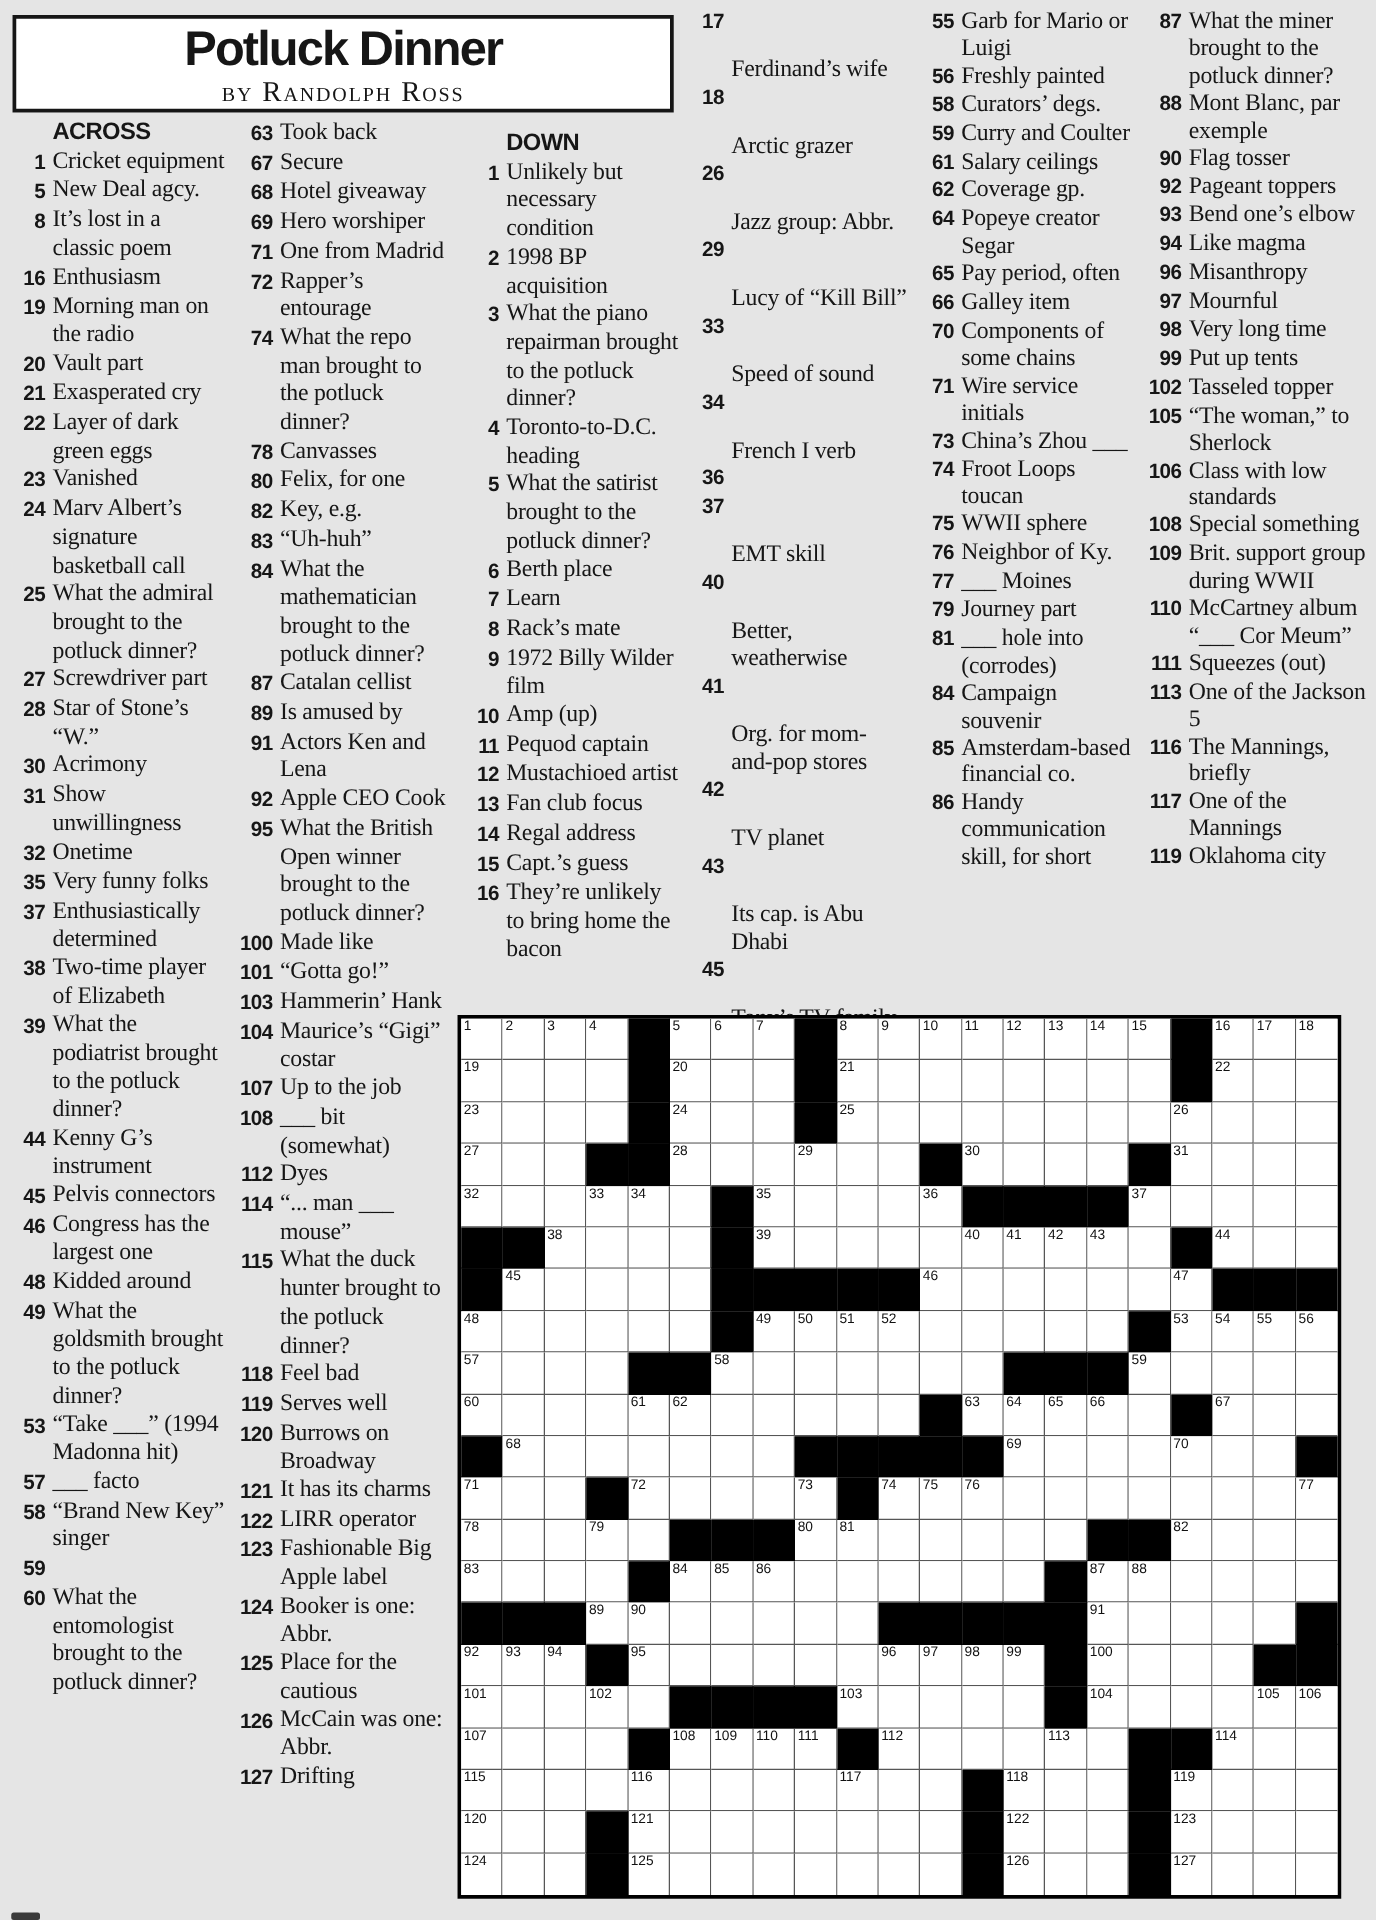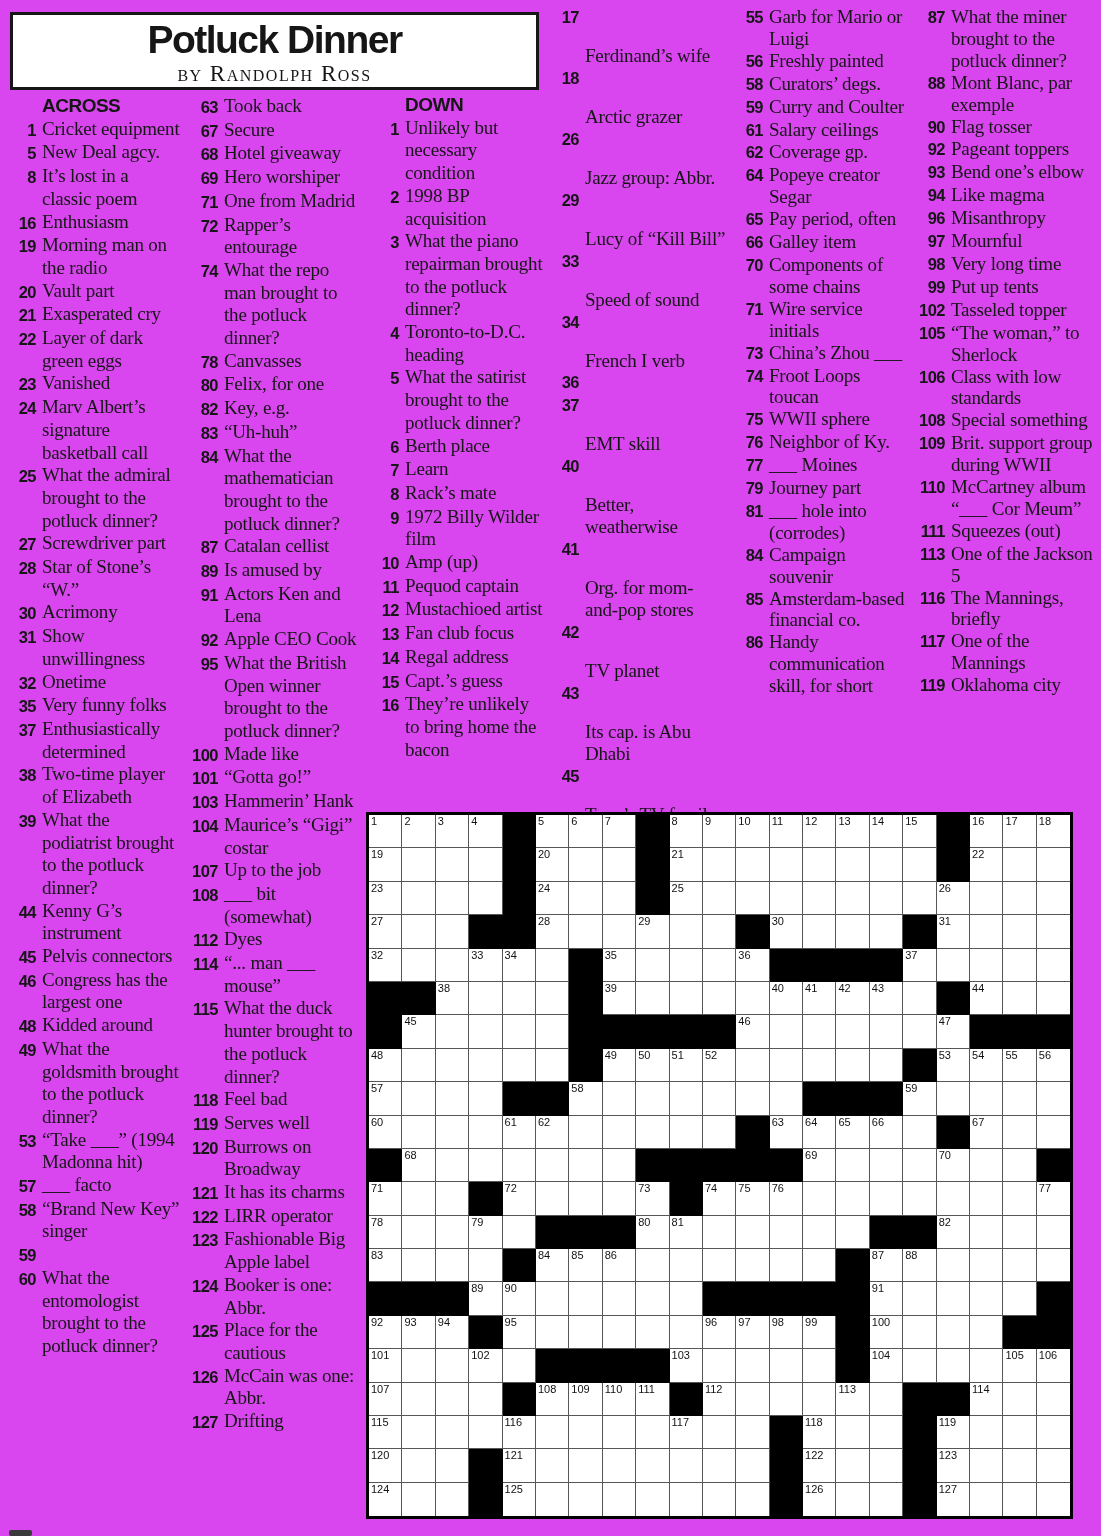--- a/index.html
+++ b/index.html
@@ -1,30 +1,30 @@
 <!DOCTYPE html>
 <html><head>
 <meta charset="utf-8">
 <style>
   html,body{margin:0;padding:0;background:#ffffff;}
-  .page{position:relative;width:1101px;height:1536px;background:#d946ef;overflow:hidden;
+  .page{position:relative;width:1101px;height:1536px;background:#e5e5e5;overflow:hidden;
         font-family:"Liberation Serif", serif;color:#161616;}
 
   
   .title-box{position:absolute;left:10px;top:12px;width:523px;height:72px;
              border:3px solid #161616;text-align:center;background:#fff;}
   .title{font-family:"Liberation Sans", sans-serif;font-weight:bold;font-size:39px;
          letter-spacing:-1.5px;line-height:44px;margin-top:3px;}
   .byline{font-size:23px;font-variant:small-caps;letter-spacing:1.5px;line-height:24px;}
 
   
   .clue-col{position:absolute;}
   .col-0{left:12px;  top:95px;width:172px;}
   .col-1{left:187px; top:95px;width:176px;}
-  .col-2{left:371px; top:94px;width:174px;}
+  .col-2{left:371px; top:104px;width:174px;}
   .col-3{left:549px; top:6px; width:182px;}
   .col-4{left:735px; top:6px; width:172px;}
   .col-5{left:908px; top:6px; width:190px;}
 
   .col-0 .clue,.col-1 .clue,.col-2 .clue{line-height:22.7px;}
   .col-3 .clue,.col-4 .clue,.col-5 .clue{line-height:21.9px;}
 
   .clue-header{font-family:"Liberation Sans", sans-serif;font-weight:bold;font-size:19px;
                letter-spacing:-0.5px;line-height:22.7px;}
   .col-0 .clue-header{padding-left:30px;}

